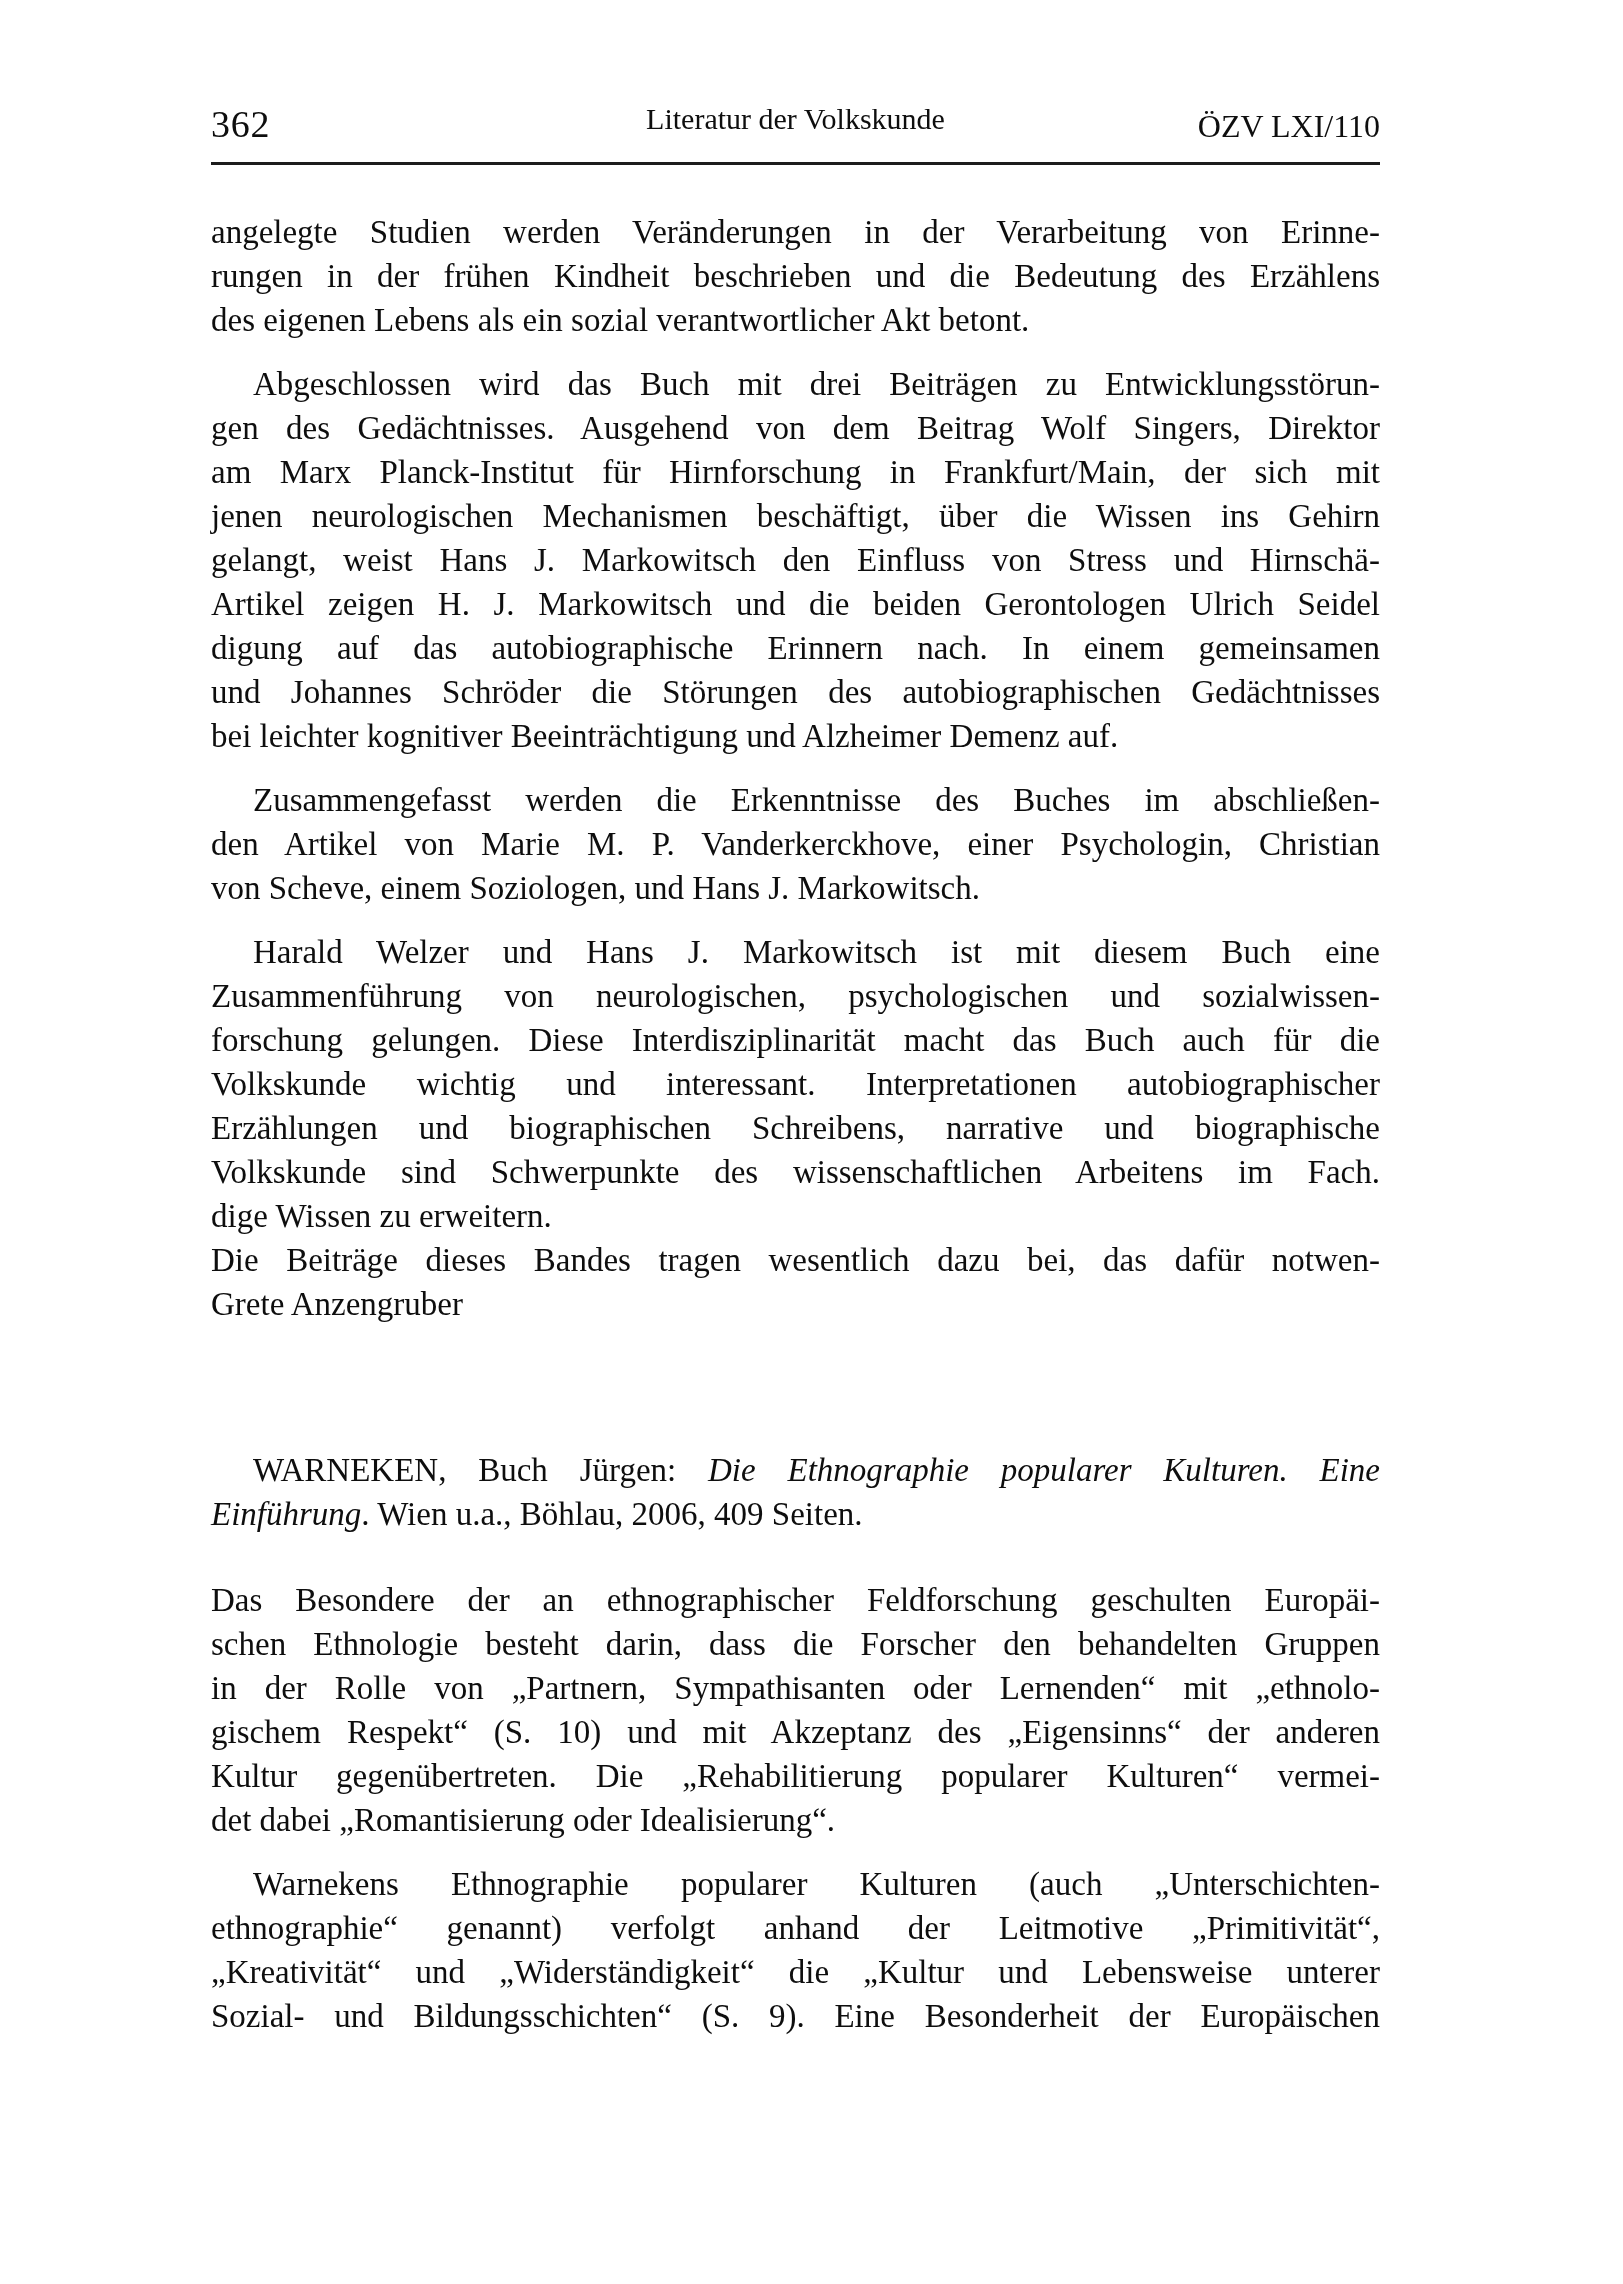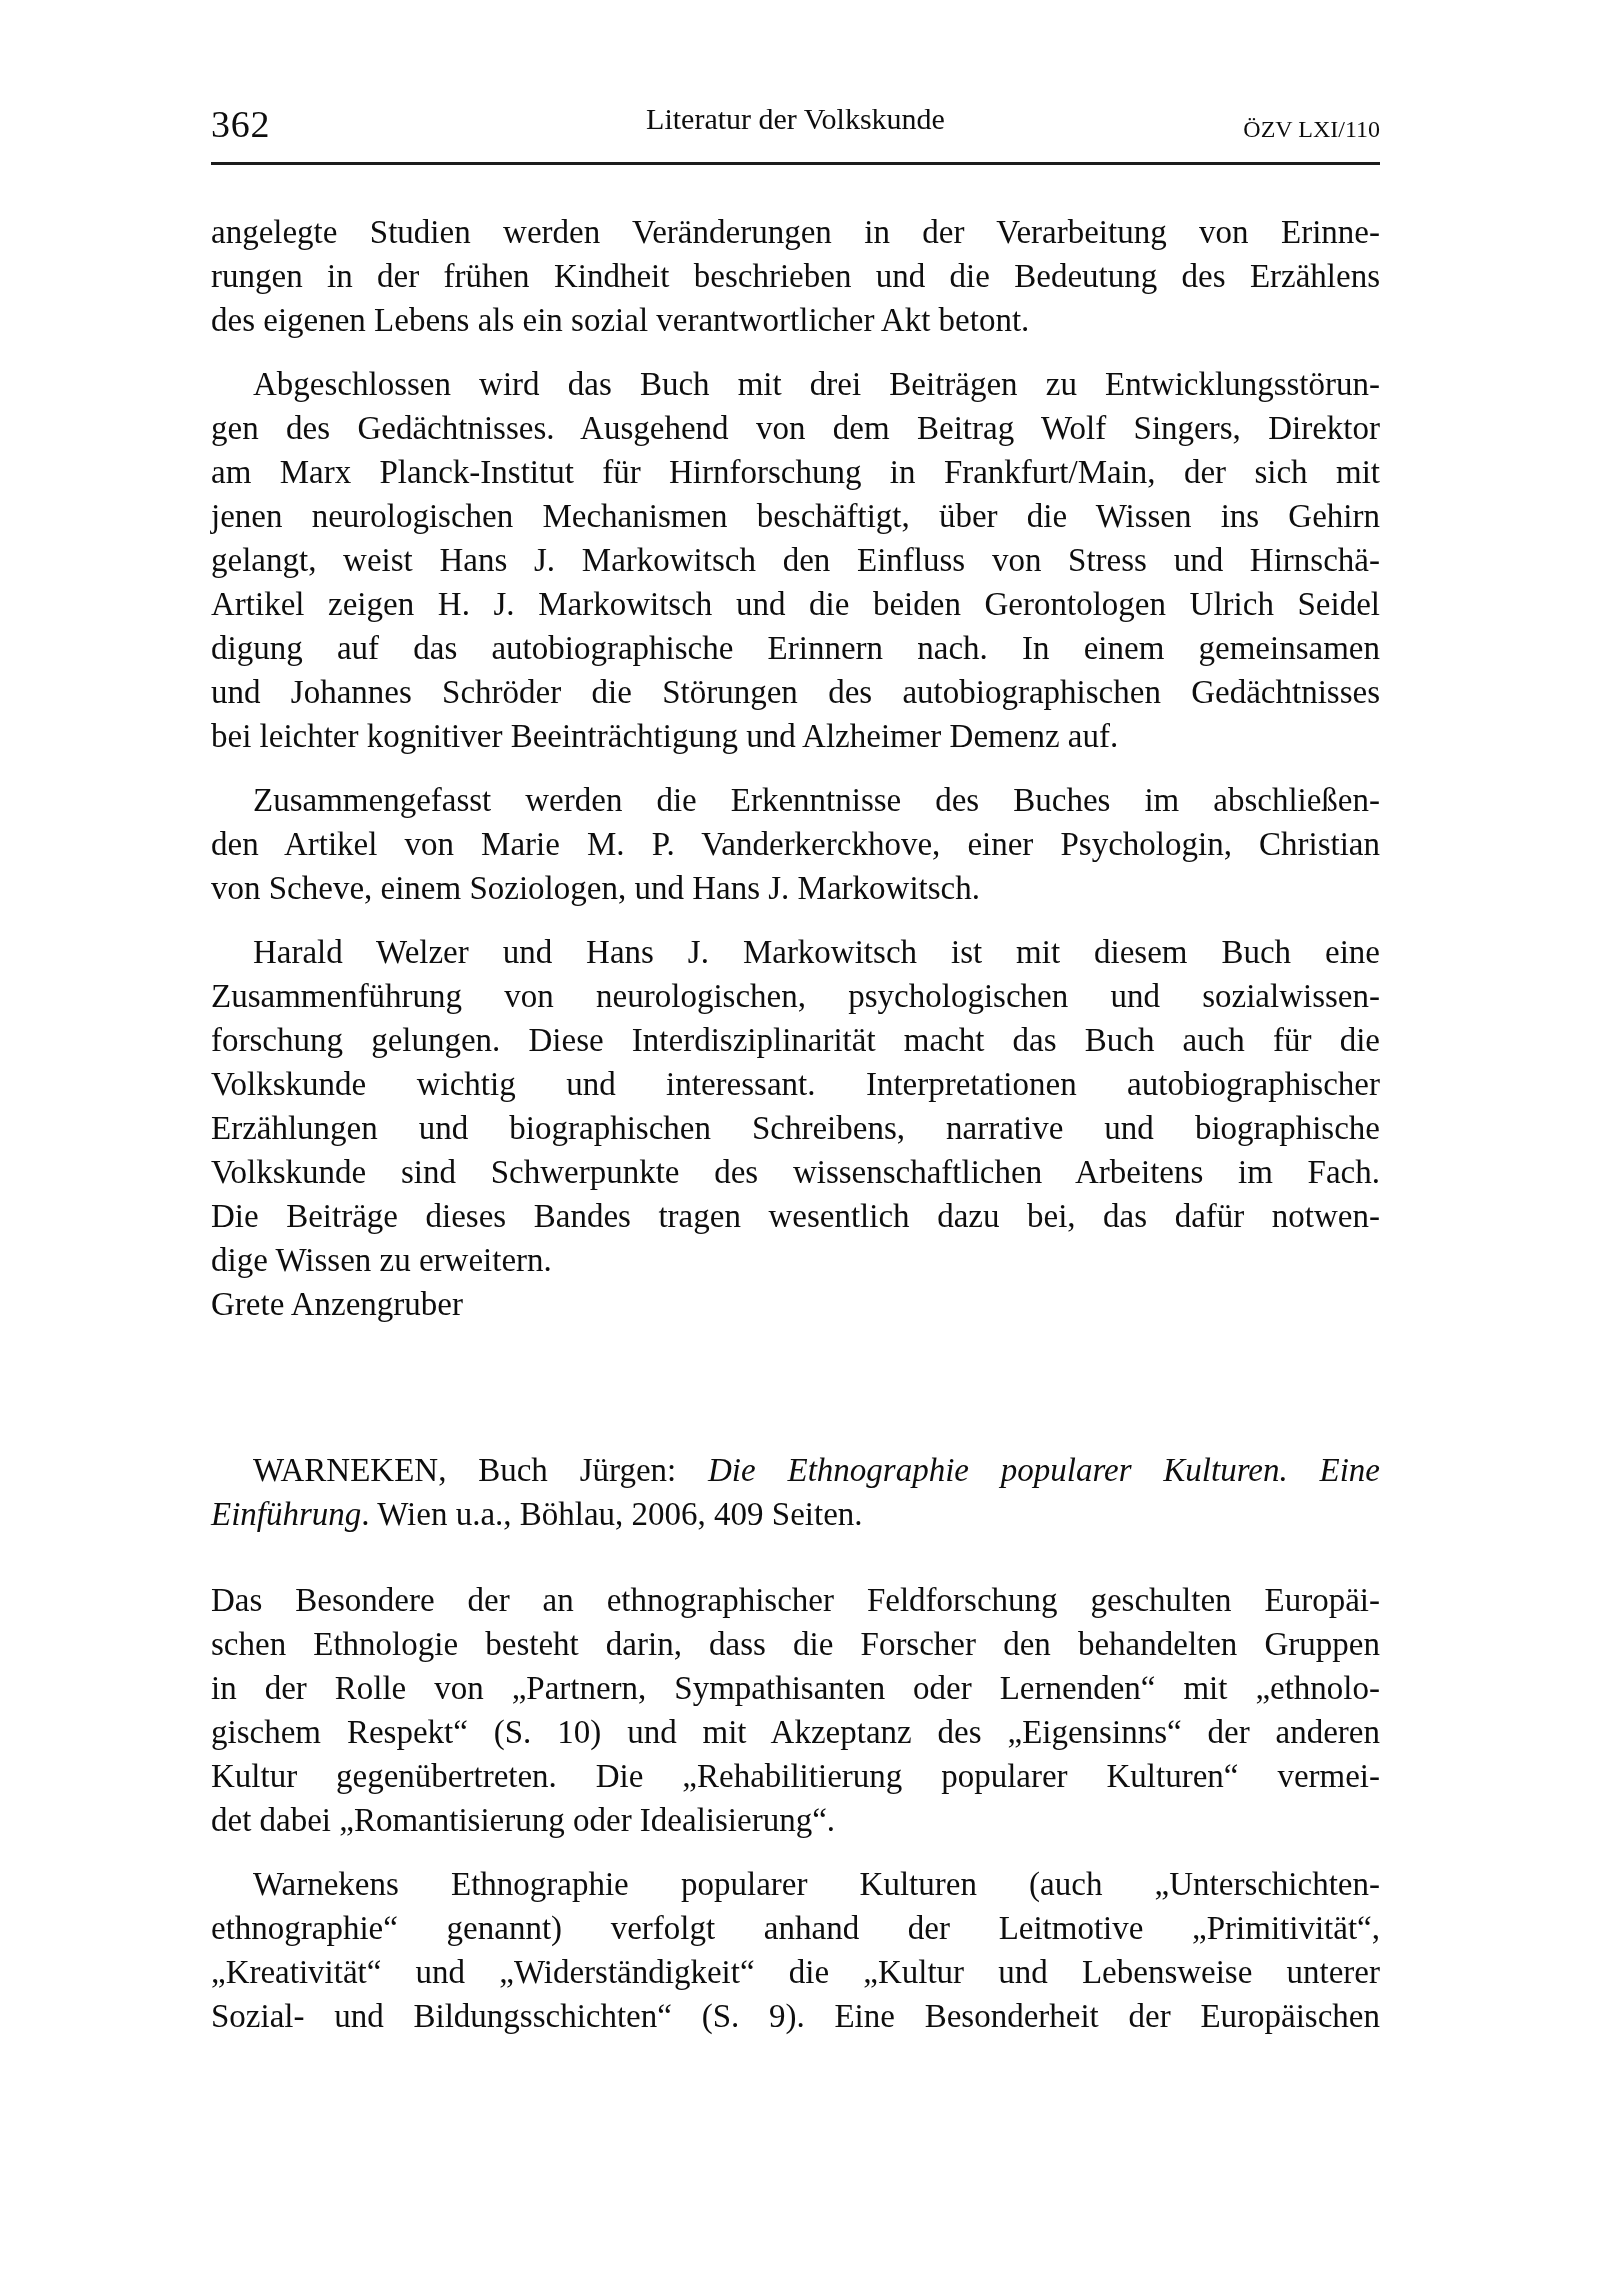--- a/index.html
+++ b/index.html
@@ -30,21 +30,21 @@
     letter-spacing: 0.8px;
   }
   .running-header .journal-title {
     font-size: 30px;
     position: absolute;
     left: 0;
     right: 0;
     text-align: center;
   }
   .running-header .issue-label {
-    font-size: 24px;
+    font-size: 32px;
   }
   .header-rule {
     position: absolute;
     left: 211px;
     top: 162px;
     width: 1169px;
     height: 3.2px;
     background: #1c1c1c;
   }
   .text-column {
@@ -100,22 +100,22 @@
         <div class="line just"><span>den Artikel von Marie M. P. Vanderkerckhove, einer Psychologin, Christian</span></div>
         <div class="line"><span>von Scheve, einem Soziologen, und Hans J. Markowitsch.</span></div>
       </div>
       <div class="block">
         <div class="line just indent"><span>Harald Welzer und Hans J. Markowitsch ist mit diesem Buch eine</span></div>
         <div class="line just"><span>Zusammenführung von neurologischen, psychologischen und sozialwissen-</span></div>
         <div class="line just"><span>forschung gelungen. Diese Interdisziplinarität macht das Buch auch für die</span></div>
         <div class="line just"><span>Volkskunde wichtig und interessant. Interpretationen autobiographischer</span></div>
         <div class="line just"><span>Erzählungen und biographischen Schreibens, narrative und biographische</span></div>
         <div class="line just"><span>Volkskunde sind Schwerpunkte des wissenschaftlichen Arbeitens im Fach.</span></div>
+        <div class="line"><span>dige Wissen zu erweitern.</span></div>
         <div class="line just"><span>Die Beiträge dieses Bandes tragen wesentlich dazu bei, das dafür notwen-</span></div>
-        <div class="line"><span>dige Wissen zu erweitern.</span></div>
       </div>
       <div class="block">
         <div class="line right"><span>Grete Anzengruber</span></div>
       </div>
       <div class="block" style="margin-top: 122px;">
         <div class="line just indent"><span>WARNEKEN, Buch Jürgen: </span><span class="it">Die Ethnographie popularer Kulturen. Eine</span></div>
         <div class="line"><span class="it">Einführung</span><span>. Wien u.a., Böhlau, 2006, 409 Seiten.</span></div>
       </div>
       <div class="block" style="margin-top: 42px;">
         <div class="line just"><span>Das Besondere der an ethnographischer Feldforschung geschulten Europäi-</span></div>

